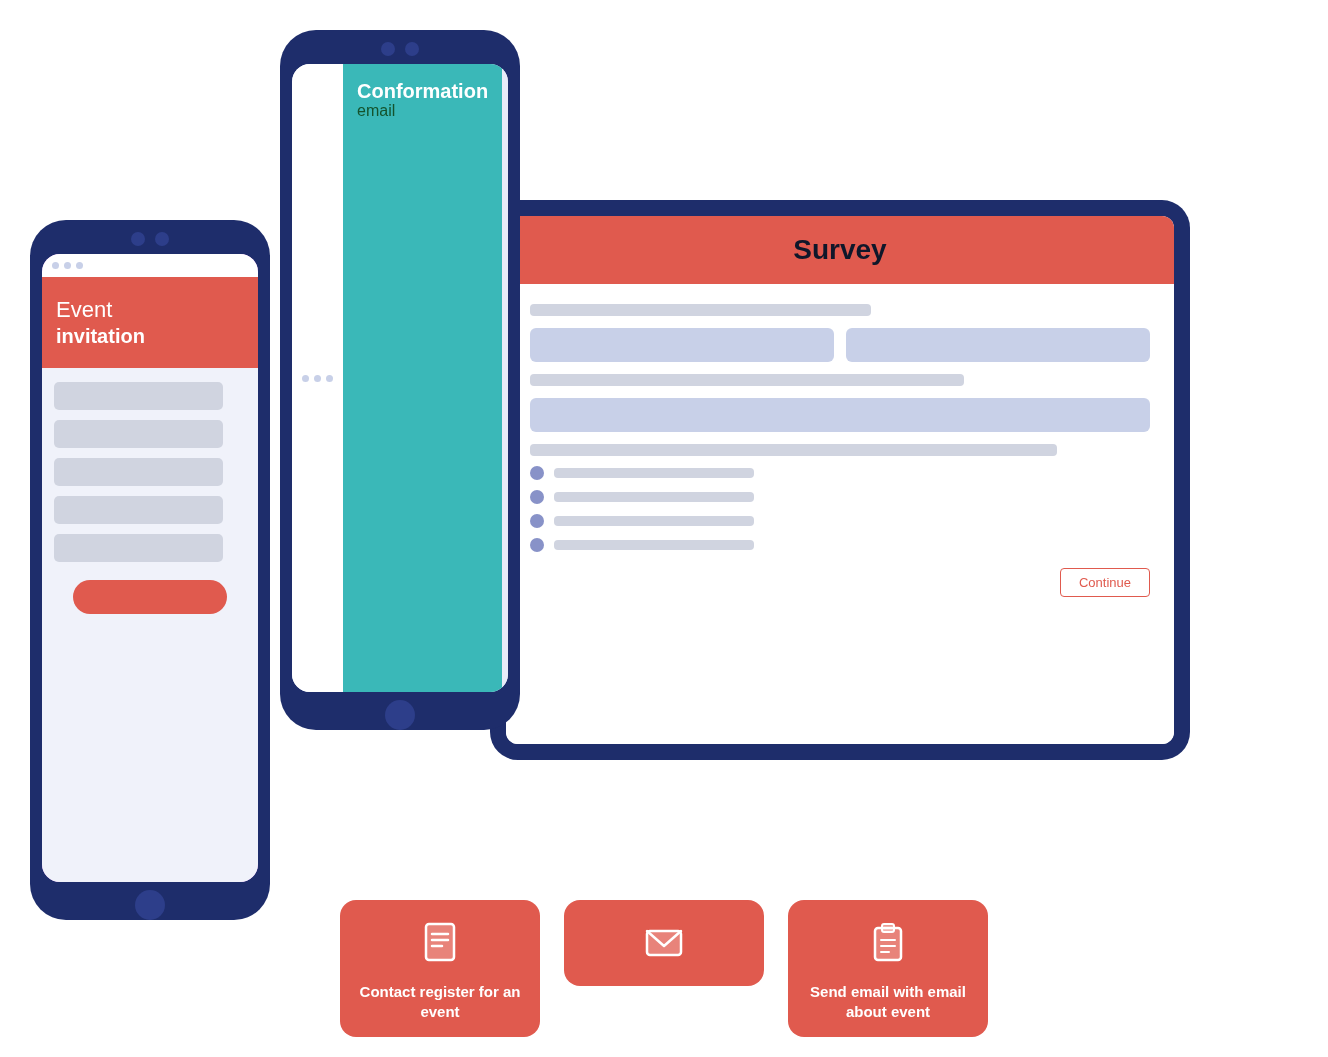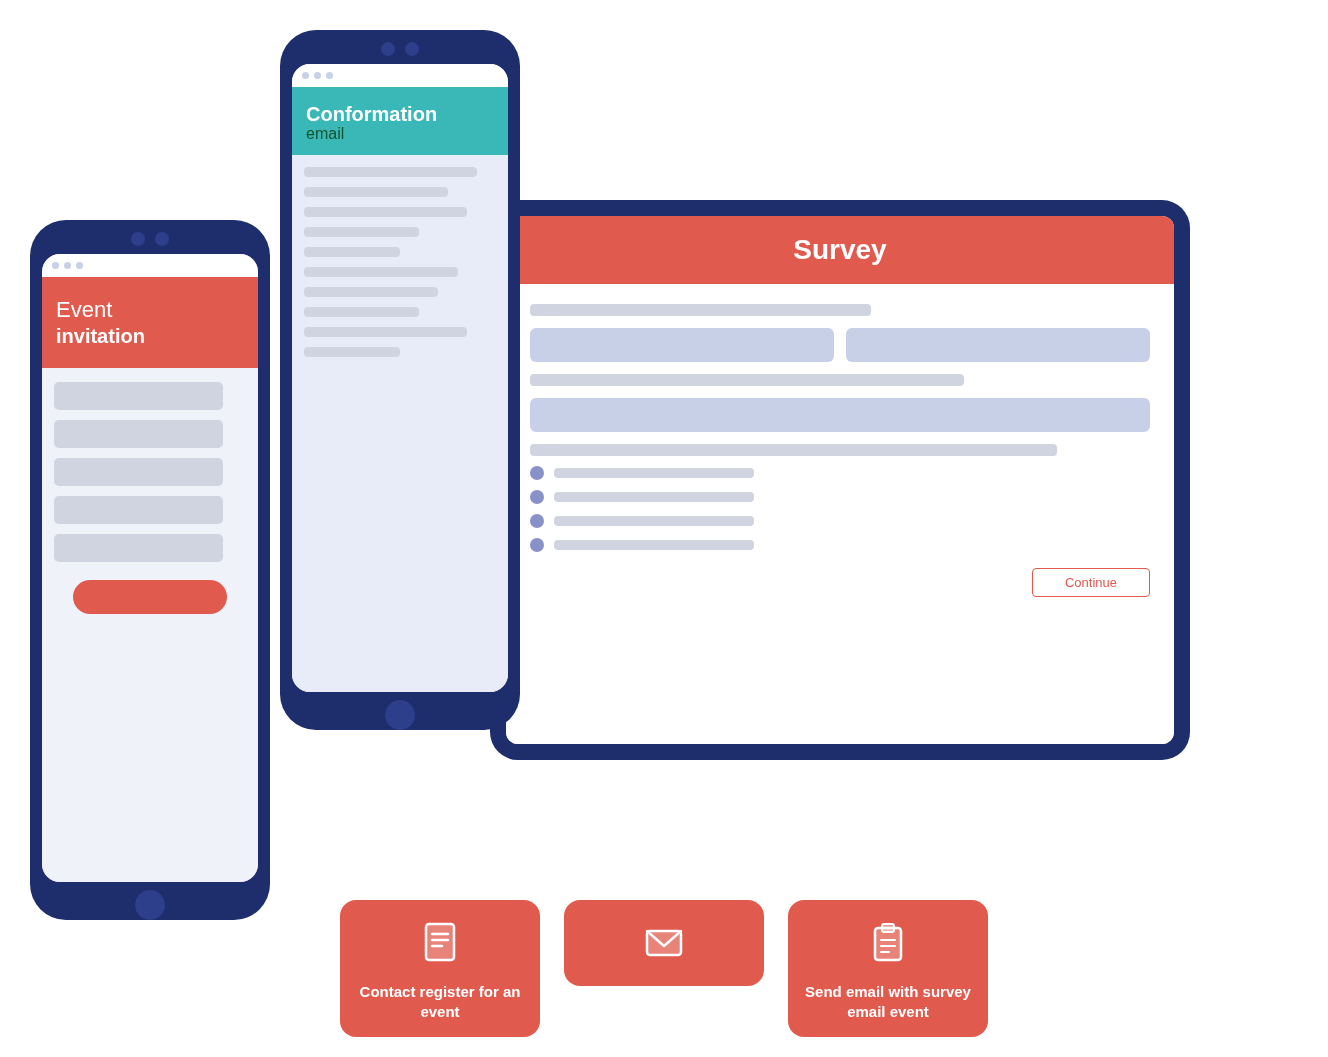--- a/index.html
+++ b/index.html
@@ -36,21 +36,21 @@
       height: 100%;
       display: flex;
       flex-direction: column;
     }
     .tablet-header {
       background: #e05a4e;
       padding: 18px 24px;
       text-align: center;
     }
     .tablet-header-title {
-      color: #ffffff;
+      color: #0f172a;
       font-size: 28px;
       font-weight: 800;
     }
     .tablet-body {
       padding: 20px 24px;
       flex: 1;
       background: #fff;
     }
     .tablet-line-short {
       height: 12px;
@@ -115,21 +115,21 @@
       flex: 1;
       max-width: 200px;
     }
     .tablet-continue-btn {
       display: flex;
       justify-content: flex-end;
     }
     .tablet-continue-inner {
       border: 1.5px solid #e05a4e;
       border-radius: 4px;
-      padding: 6px 32px;
+      padding: 6px 18px;
       color: #e05a4e;
       font-size: 13px;
     }
 
     
     .phone-center {
       position: absolute;
       left: 280px;
       top: 30px;
       width: 240px;
@@ -149,21 +149,21 @@
       height: 14px;
       border-radius: 50%;
       background: #2d3e8a;
     }
     .phone-center-screen {
       background: #e8ecf8;
       border-radius: 18px;
       overflow: hidden;
       height: calc(100% - 48px);
       display: flex;
-      flex-direction: column;
+      flex-direction: row;
     }
     .phone-center-browser-bar {
       background: #fff;
       padding: 8px 10px;
       display: flex;
       align-items: center;
       gap: 5px;
     }
     .browser-dot {
       width: 7px;
@@ -457,18 +457,18 @@
     <div class="bottom-card">
       <div class="card-icon">
         <svg class="icon-svg" viewBox="0 0 44 44" fill="none" xmlns="http://www.w3.org/2000/svg">
           <rect x="9" y="8" width="26" height="32" rx="3" fill="white" fill-opacity="0.25" stroke="white" stroke-width="2.5"></rect>
           <rect x="16" y="4" width="12" height="8" rx="2" fill="white" fill-opacity="0.4" stroke="white" stroke-width="2"></rect>
           <line x1="15" y1="20" x2="29" y2="20" stroke="white" stroke-width="2" stroke-linecap="round"></line>
           <line x1="15" y1="26" x2="29" y2="26" stroke="white" stroke-width="2" stroke-linecap="round"></line>
           <line x1="15" y1="32" x2="23" y2="32" stroke="white" stroke-width="2" stroke-linecap="round"></line>
         </svg>
       </div>
-      <div class="card-label">Send email with survey email event</div>
+      <div class="card-label">Send email with email about event</div>
     </div>
 
   </div>
 
 </div>
 
 </body></html>

